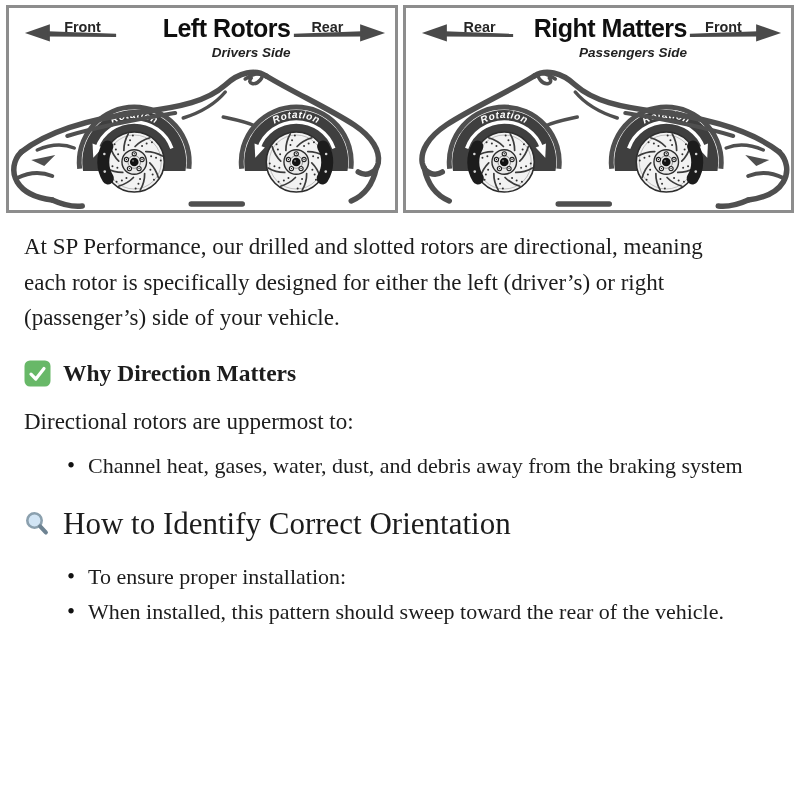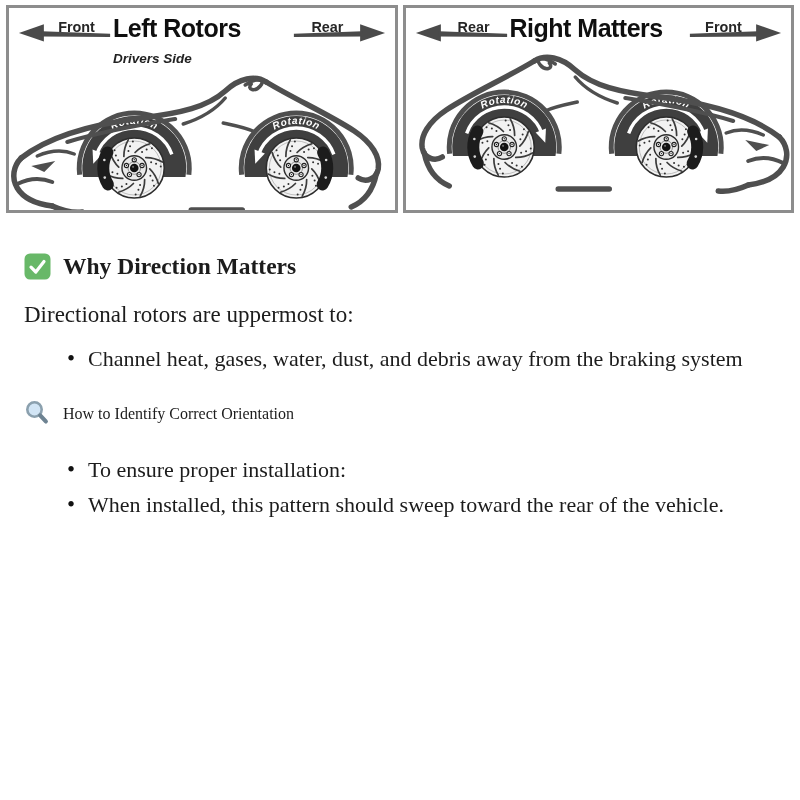--- a/index.html
+++ b/index.html
@@ -8,54 +8,54 @@
     font-family:"Liberation Serif", serif;overflow:hidden;
   }
   
   .diagram{display:flex;gap:5px;padding:5px 6px 0 6px;}
   .panel{
     flex:1 1 0;border:3px solid #8d8d8d;background:#fff;height:208px;
     box-sizing:border-box;overflow:hidden;
   }
   .panel-header{
     display:flex;justify-content:space-between;align-items:flex-start;
-    padding:7px 8px 0 8px;font-family:"Liberation Sans", sans-serif;
+    padding:7px 8px 0 14px;font-family:"Liberation Sans", sans-serif;
   }
   .dirarrow{width:96px;height:30px;flex:0 0 auto;}
   .dirarrow .dirtext{font-weight:bold;font-size:15px;fill:#262626;}
   .dirarrow .solid{fill:#4a4a4a;}
-  .title-block{text-align:left;flex:1 1 auto;margin-top:1px;}
+  .title-block{text-align:right;flex:1 1 auto;margin-top:1px;}
   .panel-title{
     font-size:25px;font-weight:bold;color:#0f0f0f;line-height:1;
     letter-spacing:-0.5px;
   }
   .panel-sub{
-    font-size:13.5px;font-weight:bold;font-style:italic;color:#222;margin-top:10px;
+    font-size:13.5px;font-weight:bold;font-style:italic;color:#222;margin-top:4px;
   }
   .car-svg{display:block;width:100%;height:150px;}
   .rot-label{
     font-family:"Liberation Sans", sans-serif;font-size:10px;font-weight:bold;
     font-style:italic;fill:#ffffff;letter-spacing:0.6px;
   }
   
   .content{padding:16px 28px 0 24px;}
   .intro{font-size:23px;line-height:1.55;max-width:712px;margin:0;}
   .sec-h{display:flex;align-items:center;gap:12px;margin-top:24px;}
   .sec-h .t-bold{font-size:23.5px;font-weight:bold;}
-  .sec-h .t-reg{font-size:16px;font-weight:normal;}
+  .sec-h .t-reg{font-size:31px;font-weight:normal;}
   .icon-badge{flex:0 0 auto;display:inline-block;}
   .lead{font-size:23px;margin:22px 0 0 0;}
   ul.blist{margin:14px 0 0 0;padding:0 0 0 64px;list-style:none;max-width:704px;}
   ul.blist li{
     font-size:22px;line-height:1.52;position:relative;margin-bottom:1px;
   }
   ul.blist li::before{
     content:"\2022";position:absolute;left:-21px;top:0;font-size:23px;color:#111;
   }
-  ul.blist2{margin-top:25px;}
+  ul.blist2{margin-top:18px;}
 </style>
 </head>
 <body>
 
 <svg width="0" height="0" style="position:absolute" aria-hidden="true">
   <defs>
     <g id="car-body" fill="none" stroke="#4f4f4f" stroke-linecap="round">
       <path stroke-width="5.5" d="M 12 92 C 40 70, 86 58, 132 52 C 172 47, 198 41, 216 25 C 230 12, 246 9, 257 16"></path>
       <path stroke-width="5.5" d="M 257 16 C 287 34, 317 47, 345 65 C 363 77, 371 91, 369 103 C 367 113, 357 117, 349 112"></path>
       <path stroke-width="4" d="M 58 76 C 98 64, 136 58, 166 53"></path>
@@ -215,20 +215,21 @@
 
   <div class="panel">
     <div class="panel-header">
       <svg class="dirarrow" viewBox="0 0 100 30">
         <polygon class="solid" points="2,18 28,9 28,27"></polygon>
         <polygon class="solid" points="26,16.2 97,19 97,22.4 26,21.8"></polygon>
         <text class="dirtext" x="62" y="17" text-anchor="middle">Rear</text>
       </svg>
       <div class="title-block">
         <div class="panel-title">Right Matters</div>
+        <div class="panel-sub">Passengers Side</div>
       </div>
       <svg class="dirarrow" viewBox="0 0 100 30">
         <polygon class="solid" points="98,18 72,9 72,27"></polygon>
         <polygon class="solid" points="74,16.2 3,19 3,22.4 74,21.8"></polygon>
         <text class="dirtext" x="38" y="17" text-anchor="middle">Front</text>
       </svg>
     </div>
     <svg class="car-svg" viewBox="0 0 385 150">
       <g class="wheels">
           <path d="M 46.8 111.0 A 52 52 0 1 1 149.2 111.0 Z" fill="#3f3f3f"></path>
@@ -345,20 +346,21 @@
           <path d="M 286.8 86.5 A 31 31 0 0 1 286.3 118.4" fill="none" stroke="#1c1c1c" stroke-width="12" stroke-linecap="round"></path>
           <circle cx="289.9" cy="94.0" r="1.3" fill="#d8d8d8"></circle>
           <circle cx="289.5" cy="111.6" r="1.3" fill="#d8d8d8"></circle>
         </g>
       <use href="#car-body" transform="translate(385,0) scale(-1 1)"></use>
     </svg>
   </div>
 </div>
 
 <div class="content">
+  <p class="intro">At SP Performance, our drilled and slotted rotors are directional, meaning each rotor is specifically designed for either the left (driver’s) or right (passenger’s) side of your vehicle.</p>
 
   <div class="sec-h">
     <svg class="icon-badge" width="27" height="27" viewBox="0 0 27 27">
       <rect x="0.5" y="0.5" width="26" height="26" rx="5.5" fill="#68b868"></rect>
       <path d="M7 14.2 L11.8 19 L20 8.4" fill="none" stroke="#ffffff" stroke-width="3.2" stroke-linecap="round" stroke-linejoin="round"></path>
     </svg>
     <span class="t-bold">Why Direction Matters</span>
   </div>
 
   <p class="lead">Directional rotors are uppermost to:</p>

